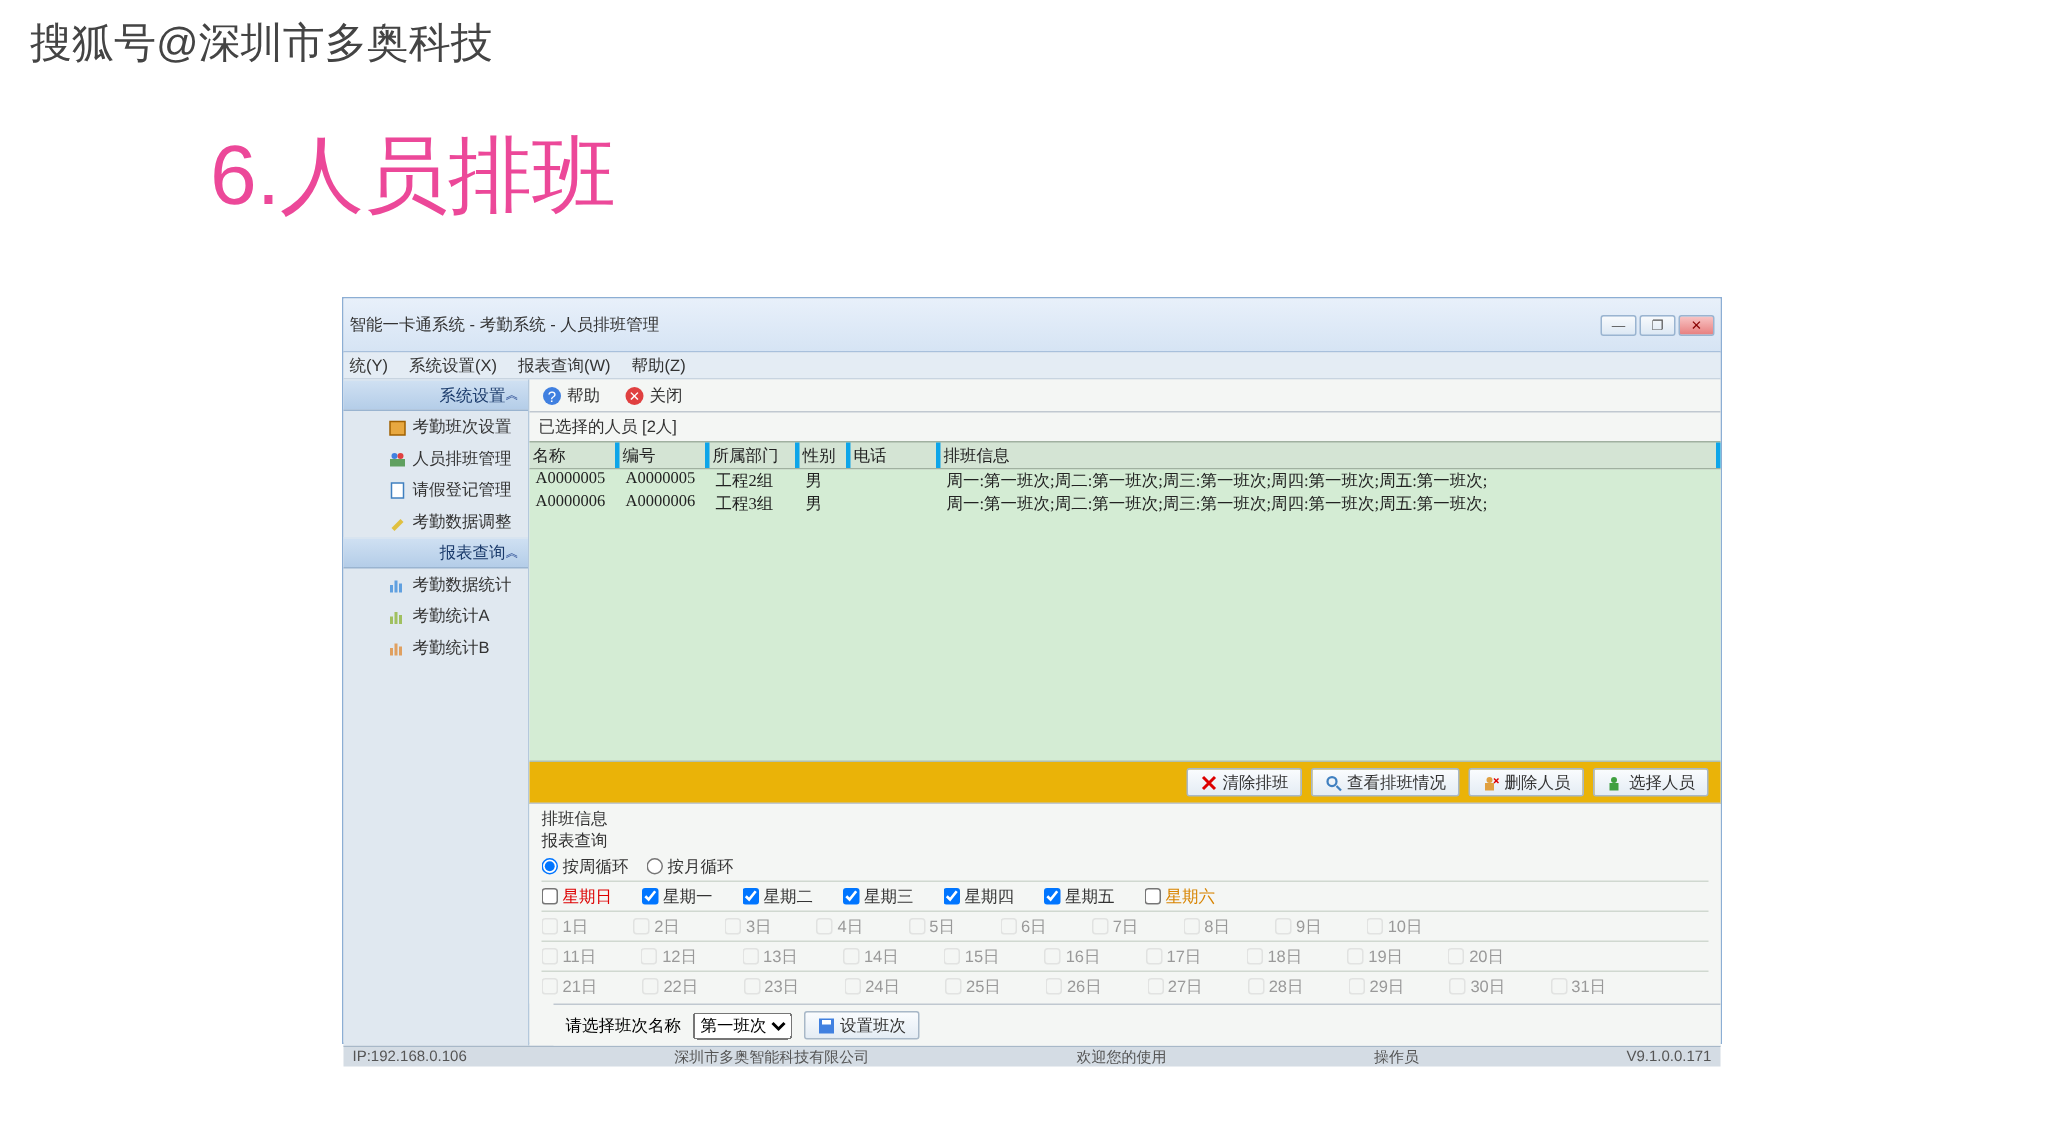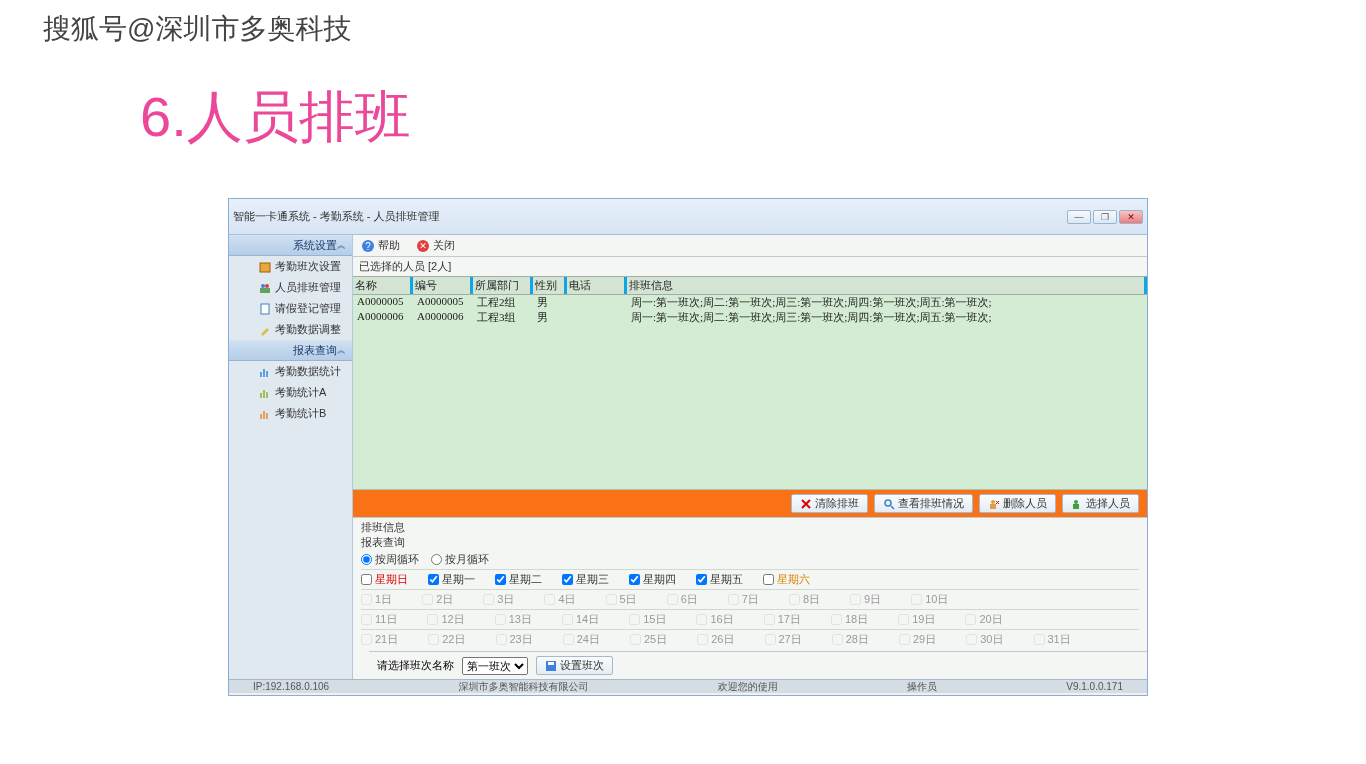--- a/index.html
+++ b/index.html
@@ -1,17 +1,17 @@
 <!DOCTYPE html>
 <html><head>
 <meta charset="utf-8">
 <style>
 * { margin: 0; padding: 0; box-sizing: border-box; font-family: "Microsoft YaHei", SimSun, sans-serif; }
 body { background: #fff; width: 1366px; height: 764px; position: relative; overflow: hidden; }
-.watermark { position: absolute; top: 10px; left: 20px; font-size: 28px; color: #444; font-weight: 400; z-index: 100; margin-left: 23px; }
+.watermark { position: absolute; top: 10px; left: 20px; font-size: 28px; color: #444; font-weight: 400; z-index: 100; }
 .slide-title { position: absolute; top: 80px; left: 140px; font-size: 56px; color: #ec4899; font-weight: 300; }
 .app-window { position: absolute; top: 198px; left: 228px; width: 920px; height: 498px; border: 1px solid #8caed4; background: #f0f0f0; font-size: 11px; }
 .titlebar { height: 36px; background: linear-gradient(#e8f0fa, #d6e4f4); display: flex; align-items: center; padding: 0 4px; border-bottom: 1px solid #a8c0dc; }
 .titlebar-text { flex: 1; color: #333; font-size: 11px; }
 .window-controls { display: flex; gap: 2px; }
 .window-btn { width: 24px; height: 14px; border: 1px solid #9ab4d0; background: linear-gradient(#f8fafc,#dce8f4); border-radius: 2px; font-size: 9px; text-align: center; line-height: 12px; color: #555; }
 .window-btn.close { background: linear-gradient(#f8c4c4,#e88080); color: #800; }
 .menubar { height: 18px; background: #e4ecf4; display: flex; align-items: center; padding: 0 4px; gap: 14px; border-bottom: 1px solid #c8d4e0; color: #333; font-size: 11px; }
 .menubar span { cursor: default; }
 .app-body { display: flex; height: calc(100% - 38px - 14px); }
@@ -23,51 +23,57 @@
 .main { flex: 1; display: flex; flex-direction: column; background: #f4f6f4; }
 .toolbar { height: 22px; display: flex; align-items: center; gap: 16px; padding: 0 8px; border-bottom: 1px solid #c0c8d0; font-size: 11px; }
 .tb-item { display: flex; align-items: center; gap: 3px; color: #333; cursor: default; }
 .selected-label { padding: 2px 6px; font-size: 11px; color: #333; }
 .grid-header { display: flex; background: #d4e4d4; border-top: 1px solid #a0b0a0; border-bottom: 1px solid #a0b0a0; font-size: 11px; }
 .grid-header > div { border-right: 3px solid #0ea5e9; padding: 1px 2px; color: #222; }
 .grid-body { flex: 1; background: #d4ecd4; overflow: auto; border-bottom: 1px solid #b0c0b0; }
 .grid-row { display: flex; font-size: 11px; color: #222; }
 .grid-row > div { padding: 0 4px; white-space: nowrap; overflow: hidden; font-family: Liberation Serif, serif; }
 .c-name { width: 60px; } .c-id { width: 60px; } .c-dept { width: 60px; } .c-sex { width: 34px; } .c-tel { width: 60px; } .c-sched { flex: 1; }
-.action-bar { display: flex; justify-content: flex-end; gap: 6px; padding: 4px 8px; background: #f97316; border-bottom: 1px solid #c0c8d0; }
+.action-bar { display: flex; justify-content: flex-end; gap: 6px; padding: 4px 8px; background: #eab308; border-bottom: 1px solid #c0c8d0; }
 .btn { background: linear-gradient(#fafcfe,#e4ecf4); border: 1px solid #a8b8c8; border-radius: 2px; padding: 1px 8px; font-size: 11px; color: #333; display: flex; align-items: center; gap: 3px; cursor: default; }
 .info-section { padding: 2px 8px; font-size: 11px; color: #333; background: #f4f6f4; }
 .radio-row { display: flex; gap: 12px; padding: 2px 0; align-items: center; }
 .radio-row label { display: flex; align-items: center; gap: 3px; }
 .weekday-row, .day-row { display: flex; gap: 20px; padding: 2px 0; align-items: center; font-size: 11px; border-top: 1px solid #d0d8d0; }
 .weekday-row label, .day-row label { display: flex; align-items: center; gap: 3px; white-space: nowrap; }
 .weekday-row .sun { color: #d00; } .weekday-row .sat { color: #d88400; }
 .day-row { gap: 30px; color: #999; }
 .day-row input { opacity: 0.5; }
 .bottom-bar { display: flex; align-items: center; gap: 8px; padding: 4px 8px; font-size: 11px; background: #f4f6f4; border-top: 1px solid #c0c8d0; margin-left: 16px; }
 .bottom-bar select { font-size: 11px; height: 18px; }
-.statusbar { height: 14px; background: #d4dce4; border-top: 1px solid #a8b8c8; display: flex; font-size: 10px; color: #555; align-items: center; padding: 0 24px; justify-content: space-between; }
+.statusbar { height: 14px; background: #d4dce4; border-top: 1px solid #a8b8c8; display: flex; font-size: 10px; color: #555; align-items: center; padding: 0 6px; justify-content: space-between; }
 input[type=checkbox], input[type=radio] { width: 11px; height: 11px; }
 </style>
 </head>
 <body>
 
 <div class="watermark">搜狐号@深圳市多奥科技</div>
 <div class="slide-title">6.人员排班</div>
 
 <div class="app-window">
   <div class="titlebar">
     <span class="titlebar-text">智能一卡通系统 - 考勤系统 - 人员排班管理</span>
     <div class="window-controls">
       <div class="window-btn">—</div>
       <div class="window-btn">❐</div>
       <div class="window-btn close">✕</div>
     </div>
   </div>
 
+  <div class="menubar">
+    <span>统(Y)</span>
+    <span>系统设置(X)</span>
+    <span>报表查询(W)</span>
+    <span>帮助(Z)</span>
+  </div>
 
   <div class="app-body">
     <div class="sidebar">
       <div class="panel-header">
         <span>系统设置</span>
         <span class="chev">︽</span>
       </div>
       <div class="sidebar-item">
         <svg>
             <rect x="1" y="2" width="10" height="9" fill="#e8a840" stroke="#a06000"></rect>

